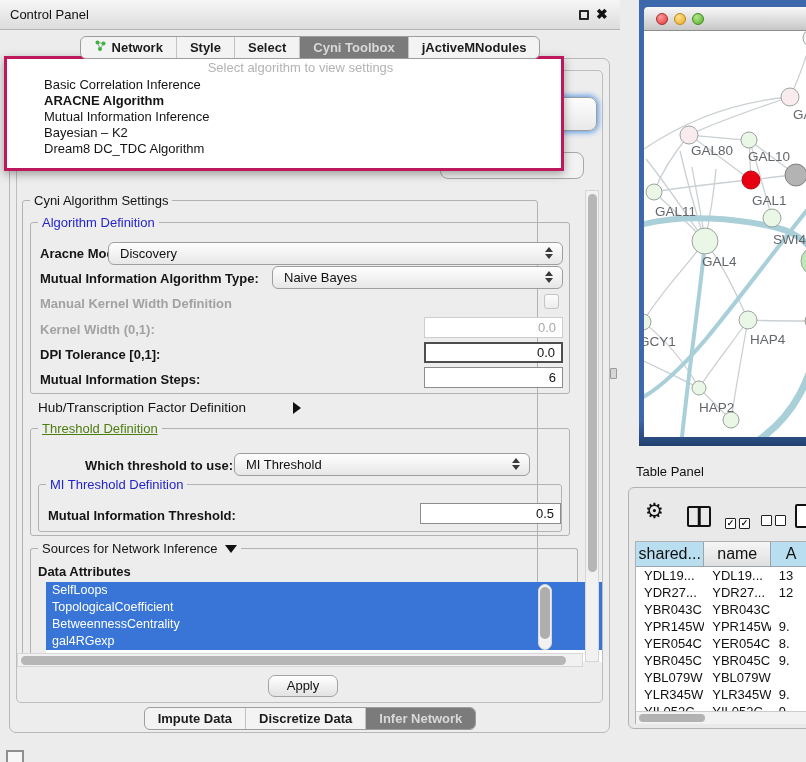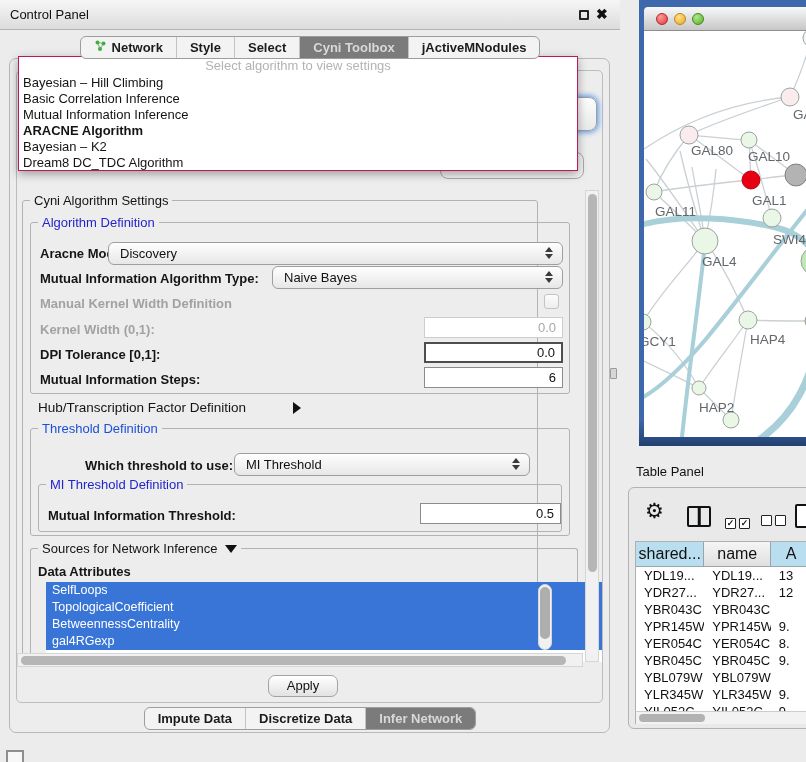--- a/index.html
+++ b/index.html
@@ -19,30 +19,30 @@
   .tab:first-child{border-left:none;}
   .tab.sel{background:#7b7b7b;color:#d9d9d9;}
 
   .outer-box{position:absolute;left:9px;top:58px;width:601px;height:675px;border:1px solid #b8b8b8;border-radius:7px;background:#ededed;}
   .inner-box{position:absolute;left:16px;top:70px;width:587px;height:633px;border:1px solid #bdbdbd;border-radius:5px;background:#ededed;}
 
   .combo-fragment{position:absolute;left:450px;top:97px;width:147px;height:34px;border:1px solid #9e9e9e;border-radius:8px;
     background:linear-gradient(#fdfdfd,#e9e9e9);box-shadow:0 0 5px 2px rgba(96,156,231,.9);z-index:1;}
   .button-fragment{position:absolute;left:440px;top:152px;width:144px;height:27px;border:1px solid #a8a8a8;border-radius:8px;background:#f2f2f2;z-index:1;}
 
-  .dropdown{position:absolute;left:18px;top:56px;width:560px;height:115px;background:#fff;border:1px solid #be185d;
-    box-shadow:0 3px 9px rgba(0,0,0,.35);z-index:30;}
+  .dropdown{position:absolute;left:4px;top:56px;width:560px;height:115px;background:#fff;border:3px solid #be185d;
+    box-shadow:0 3px 9px rgba(0,0,0,.35);z-index:30;padding-left:33px;}
   .dd-prompt{height:18px;line-height:18px;text-align:center;color:#b3b3b3;font-size:13px;}
   .dd-item{height:16px;line-height:16px;padding-left:4px;font-size:13px;color:#141414;white-space:nowrap;}
   .dd-item.bold{font-weight:bold;}
 
   .grp{position:absolute;border:1px solid #b2b2b2;border-radius:3px;}
   .legend{position:absolute;top:-8px;left:7px;background:#ededed;padding:0 4px;font-size:13px;color:#141414;white-space:nowrap;display:flex;align-items:center;gap:7px;}
   .legend.blue{color:#2424cc;}
-  .legend.green{color:#1d4ed8;}
+  .legend.green{color:#4d7c0f;text-decoration:underline;}
   .lbl{position:absolute;font-size:13px;font-weight:bold;color:#151515;white-space:nowrap;}
   .lbl.dis{color:#a2a2a2;}
   .plain{position:absolute;font-size:13.5px;color:#141414;white-space:nowrap;display:flex;align-items:center;gap:8px;}
 
   .combo{position:absolute;height:23px;border:1px solid #9e9e9e;border-radius:6px;background:linear-gradient(#fefefe,#e7e7e7);
     font-size:13px;line-height:21px;padding-left:11px;color:#111;}
   .arrs{position:absolute;right:9px;top:4px;display:flex;flex-direction:column;gap:2px;}
   .arrs i{display:block;width:0;height:0;border-left:4px solid transparent;border-right:4px solid transparent;}
   .arrs .up{border-bottom:5px solid #3a3a3a;}
   .arrs .dn{border-top:5px solid #3a3a3a;}
@@ -238,24 +238,23 @@
         </div>
         <div class="tab sel">
           <span>Infer Network</span>
         </div>
       </div>
   </div>
 
   <div class="dropdown">
     <div class="dd-prompt">Select algorithm to view settings</div>
     <div id="dd-items">
-        <div class="dd-item">Bayesian – Hill Climbing</div>
         <div class="dd-item">Basic Correlation Inference</div>
+        <div class="dd-item bold">ARACNE Algorithm</div>
         <div class="dd-item">Mutual Information Inference</div>
-        <div class="dd-item bold">ARACNE Algorithm</div>
         <div class="dd-item">Bayesian – K2</div>
         <div class="dd-item">Dream8 DC_TDC Algorithm</div>
       </div>
   </div>
 
   <div class="corner-ico"></div>
   <div class="grip"></div>
 
   <div class="net-frame">
     <div class="net-titlebar">

